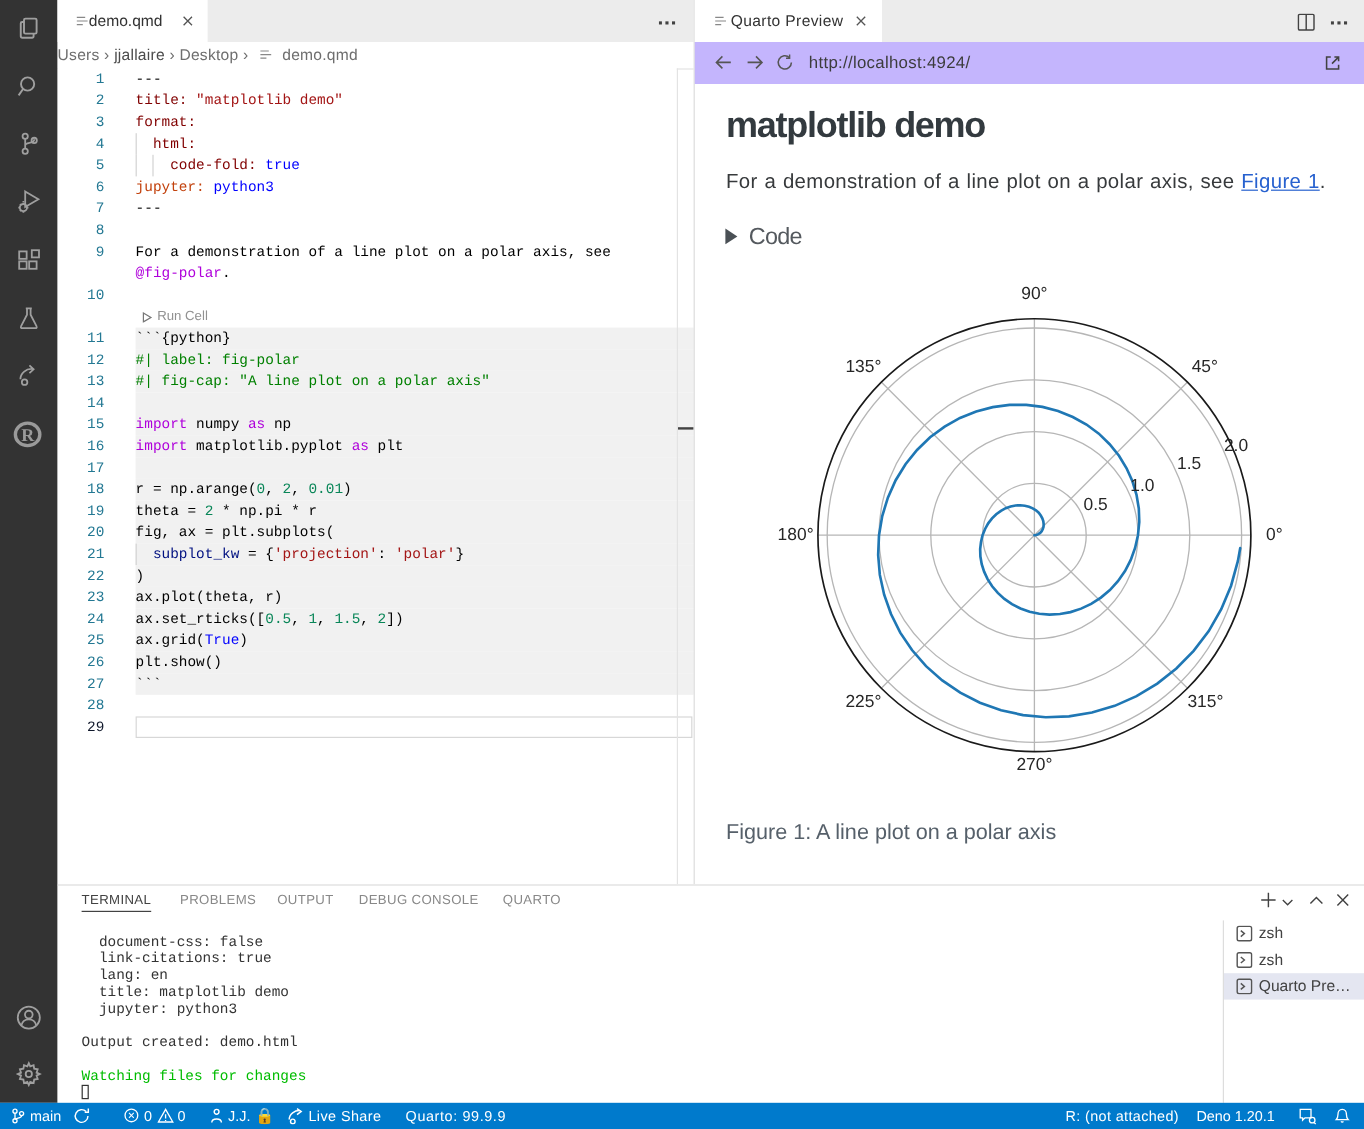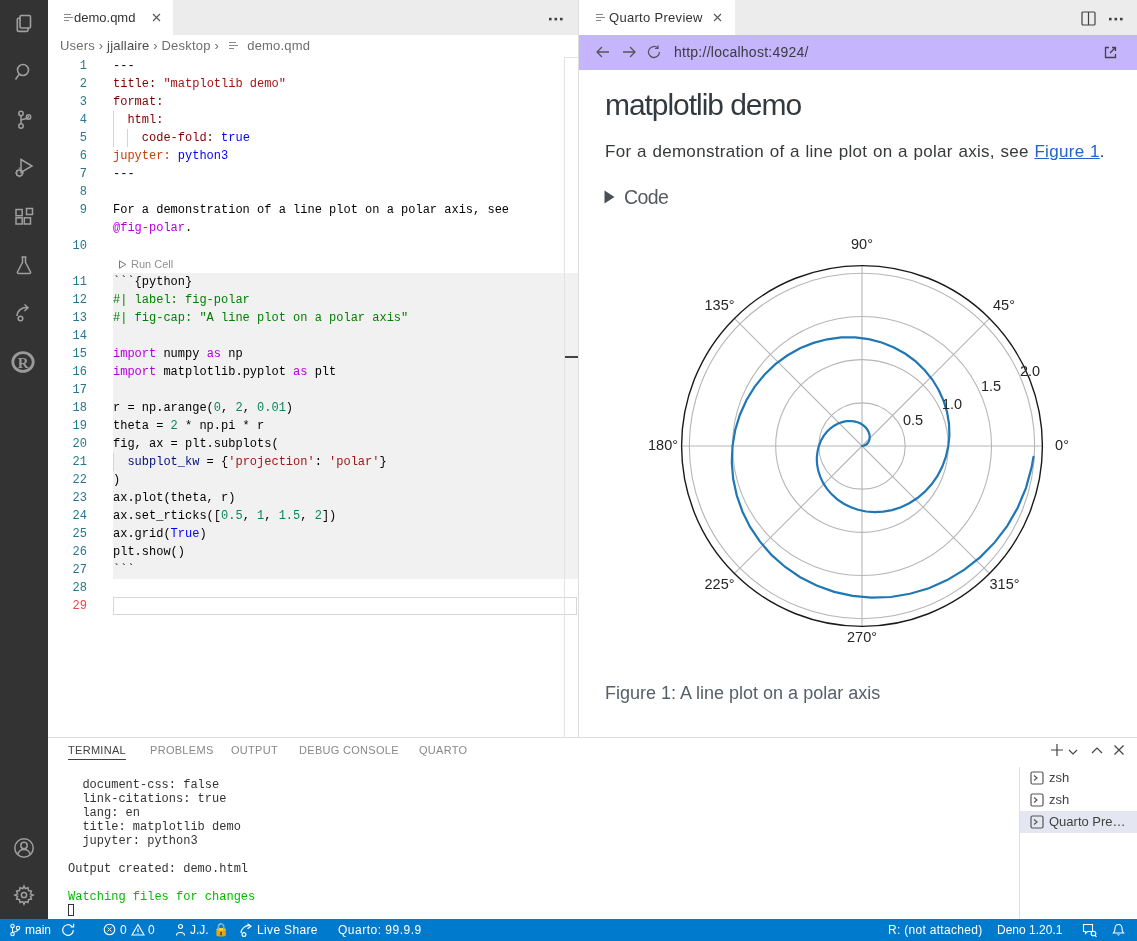--- a/index.html
+++ b/index.html
@@ -9,21 +9,21 @@
 #statusbar { position:absolute; left:0; top:919px; width:1137px; height:22px; background:#007acc; color:#fff; font-size:12px; }
 .sbi { position:absolute; top:0; height:22px; line-height:22px; white-space:nowrap; }
 
 #ltabs { position:absolute; left:48px; top:0; width:530px; height:35px; background:#ececec; }
 #rtabs { position:absolute; left:579px; top:0; width:558px; height:35px; background:#ececec; }
 .tab { position:absolute; left:0; top:0; height:35px; background:#fff; color:#333; font-size:13px; line-height:35px; }
 
 #bc { position:absolute; left:48px; top:35px; width:530px; height:22px; background:#fff; color:#6e6e6e; font-size:13px; letter-spacing:0.2px; line-height:22px; }
 
 .num { position:absolute; left:48px; width:39px; text-align:right; height:18px; line-height:18px; font-family:"Liberation Mono",monospace; font-size:12px; color:#237893; }
-.num.act { color:#ef4444; }
+.num.act { color:#0f172a; }
 .cl { position:absolute; left:113px; height:18px; line-height:18px; font-family:"Liberation Mono",monospace; font-size:12px; color:#000; white-space:pre; }
 .cellbg { position:absolute; left:113px; width:465px; height:18px; background:#f1f1f1; }
 .curline { position:absolute; left:113px; width:464px; height:18px; border:1px solid #d7d7d7; }
 .runcell { position:absolute; left:118px; height:18px; line-height:18px; font-size:11px; color:#919191; display:flex; align-items:center; }
 .ig { position:absolute; width:1px; height:18px; background:#d3d3d3; }
 .tl { position:absolute; left:68px; height:14px; line-height:14px; font-family:"Liberation Mono",monospace; font-size:12px; white-space:pre; }
 #panel { position:absolute; left:48px; top:737px; width:1089px; height:182px; background:#fff; border-top:1px solid #ddd; }
 .ptab { position:absolute; top:740px; height:20px; line-height:20px; font-size:11px; color:#888; letter-spacing:0.3px; }
 .ptab.act { color:#424242; border-bottom:1.5px solid #424242; }
 svg.icon { position:absolute; }
@@ -89,21 +89,21 @@
           <path d="M2 2 L9 9 M9 2 L2 9"></path>
         </svg>
   </div>
   <svg style="position:absolute;left:501px;top:17px" width="14" height="4" viewBox="0 0 14 4" fill="#424242">
         <rect x="0" y="0.8" width="2.6" height="2.6"></rect>
         <rect x="5.5" y="0.8" width="2.6" height="2.6"></rect>
         <rect x="11" y="0.8" width="2.6" height="2.6"></rect>
       </svg>
 </div>
 <div id="bc">
-  <span style="margin-left:12px">Users</span><span class="bcsep">&nbsp;›&nbsp;</span><span style="color:#4b4b4b;font-weight:normal">jjallaire</span><span>&nbsp;›&nbsp;</span><span>Desktop</span><span>&nbsp;›&nbsp;</span>
+  <span style="">Users</span><span class="bcsep">&nbsp;›&nbsp;</span><span style="color:#4b4b4b;font-weight:normal">jjallaire</span><span>&nbsp;›&nbsp;</span><span>Desktop</span><span>&nbsp;›&nbsp;</span>
   <svg style="position:relative;top:2px" width="13" height="13" viewBox="0 0 13 13" stroke="#888" stroke-width="1" fill="none">
         <path d="M2 3.5 h7 M2 6.5 h9 M2 9.5 h5"></path>
       </svg>
   <span>&nbsp;demo.qmd</span>
 </div>
 
 <div id="editor" style="position:absolute;left:48px;top:57px;width:530px;height:680px;background:#fff;overflow:hidden">
 </div>
 <div class="num" style="top:57px">1</div>
 <div class="cl" style="top:57px">---</div>
@@ -222,21 +222,21 @@
         <path d="M13.5 8 a5.5 5.5 0 1 1 -1.6 -3.9"></path>
         <path d="M12 1.5 v3 h-3" stroke-width="1.2"></path>
       </svg>
   <div style="position:absolute;left:95px;top:0;height:35px;line-height:35px;font-size:14px;letter-spacing:0.25px;color:#3c3c3c">http://localhost:4924/</div>
   <svg style="position:absolute;left:524px;top:10px" width="15" height="15" viewBox="0 0 15 15" stroke="#424242" stroke-width="1.3" fill="none">
         <path d="M6 2.5 H2.5 V12.5 H12.5 V9"></path>
         <path d="M9 2.5 h3.5 V6 M12.2 2.8 L7 8"></path>
       </svg>
 </div>
 
-<div style="position:absolute;left:605px;top:88px;font-size:30px;font-weight:normal;color:#333a3f;letter-spacing:-1.05px">matplotlib demo</div>
+<div style="position:absolute;left:605px;top:88px;font-size:30px;font-weight:bold;color:#333a3f;letter-spacing:-1.05px">matplotlib demo</div>
 <div style="position:absolute;left:605px;top:142px;font-size:17px;color:#373a3c;letter-spacing:0.3px;word-spacing:0.6px">For a demonstration of a line plot on a polar axis, see <span style="color:#2761cf;text-decoration:underline">Figure 1</span>.</div>
 <svg style="position:absolute;left:604px;top:190px" width="11" height="14" viewBox="0 0 11 14">
       <path d="M0.5 0.5 L10.5 7 L0.5 13.5 Z" fill="#4a5055"></path>
     </svg>
     <div style="position:absolute;left:624px;top:186px;font-size:19.5px;letter-spacing:-0.6px;color:#54595e">Code</div>
 
 <svg style="position:absolute;left:620px;top:235px" width="460" height="425" viewBox="-40 0 460 425">
   <g stroke="#b6b6b6" stroke-width="1.1" fill="none">
     <circle cx="202.0" cy="211.0" r="43.17"></circle>
 <circle cx="202.0" cy="211.0" r="86.34"></circle>

